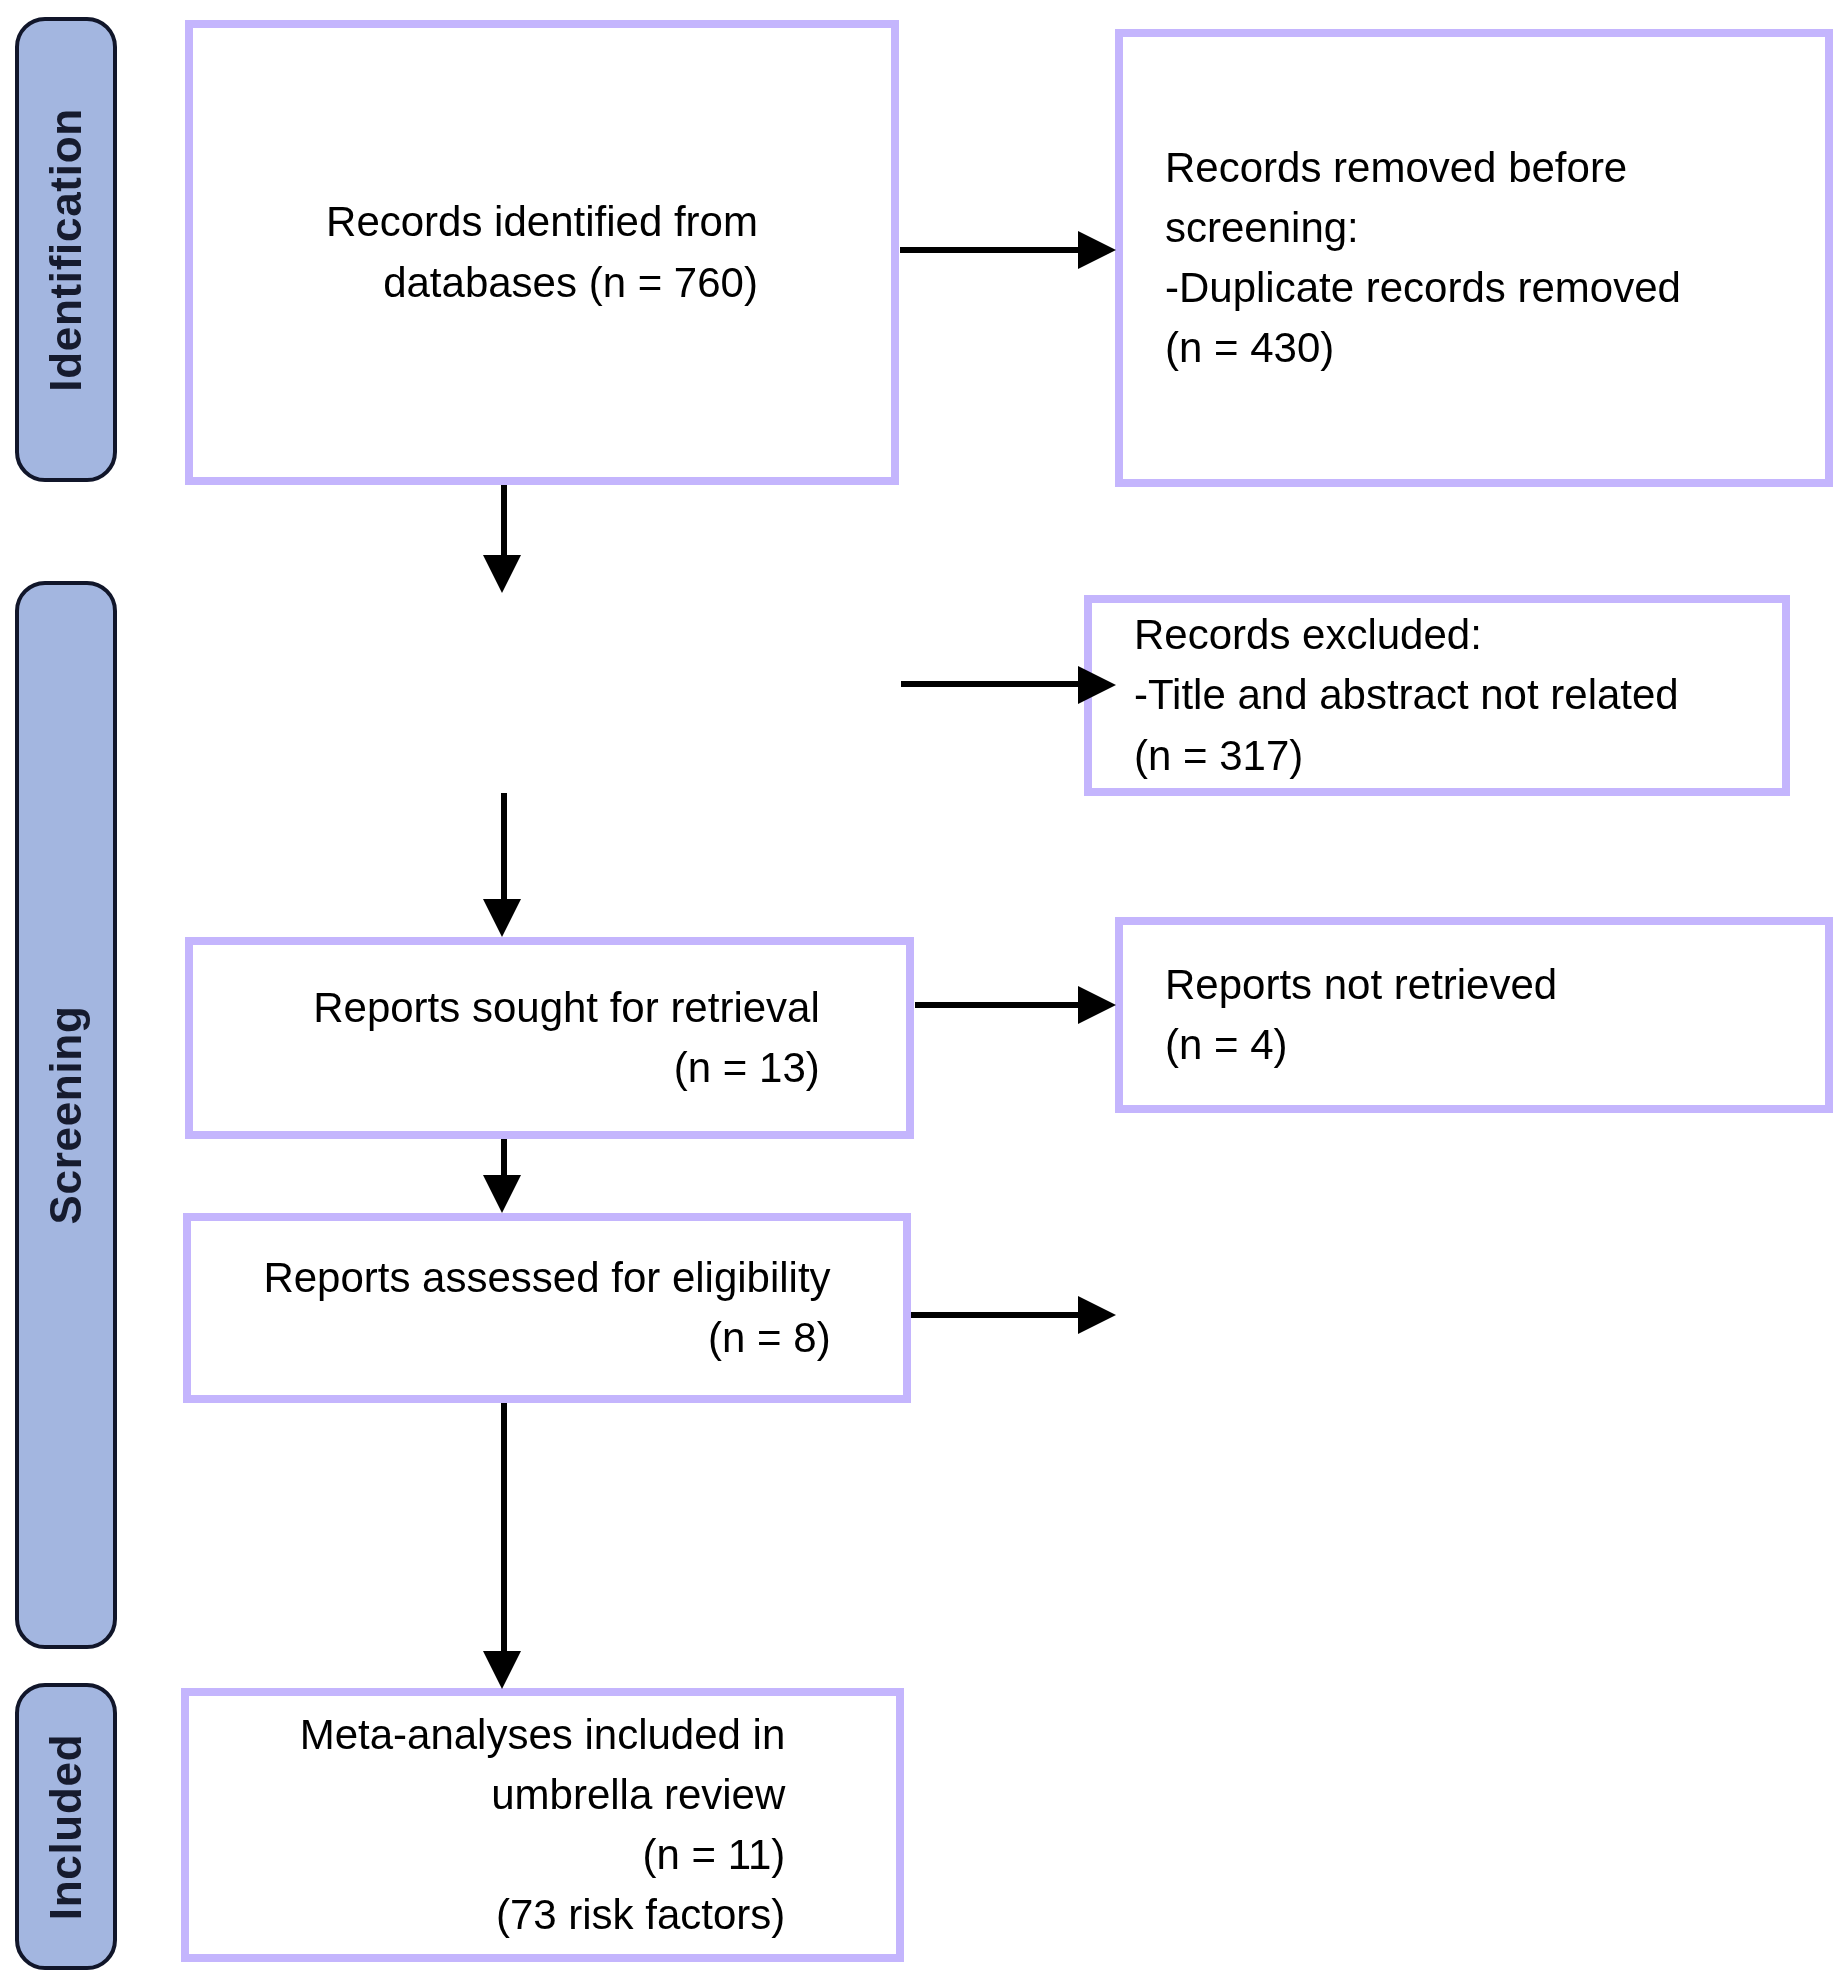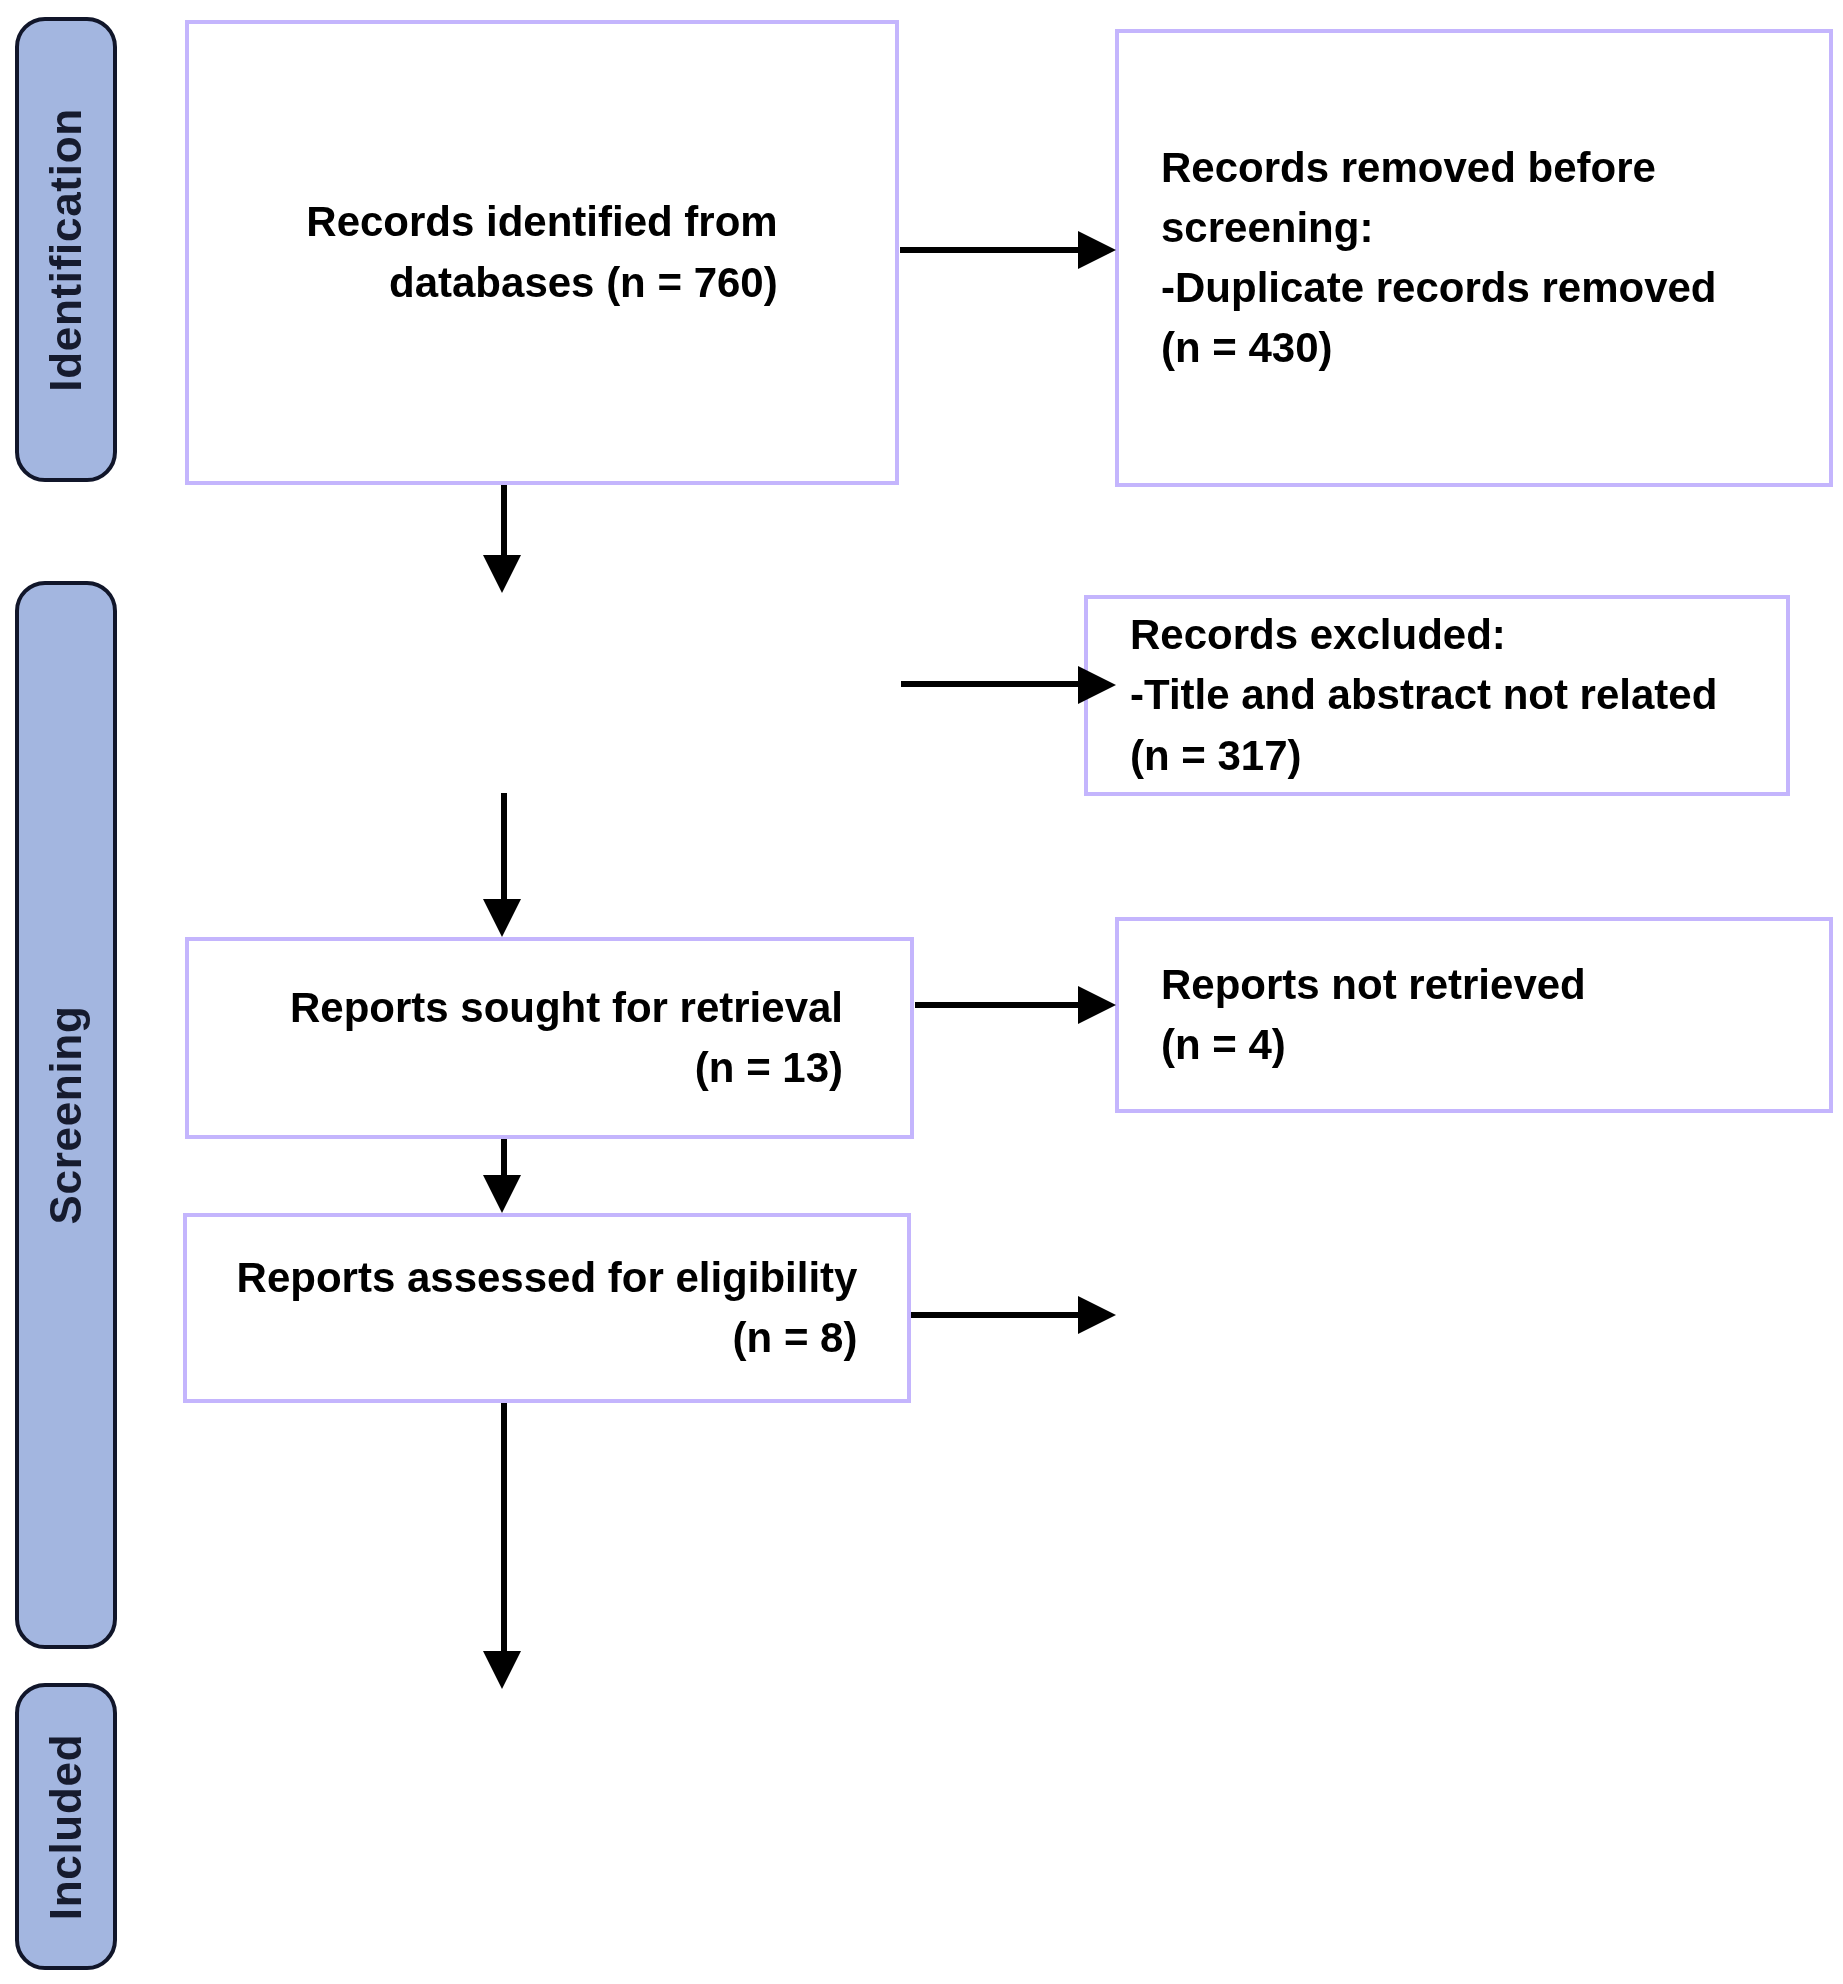--- a/index.html
+++ b/index.html
@@ -32,26 +32,25 @@
     font-size:44px;
     font-weight:bold;
     color:#161b2e;
     letter-spacing:0.7px;
   }
 
   
   .box{
     position:absolute;
     background:#ffffff;
-    border:4px solid #c4b5fd;
+    border:8px solid #c4b5fd;
     display:flex;
     align-items:center;
     justify-content:center;
     color:#000000;
-    font-weight:bold;
   }
   .box-text{
     white-space:pre-line;
     font-size:42px;
     line-height:1.43;
     color:#000000;
   }
   .box.center .box-text{ text-align:right; }
   .box.leftalign{ justify-content:flex-start; padding-left:42px; padding-right:27px; }
   .box.leftalign .box-text{ text-align:left; }
@@ -122,20 +121,26 @@
   <div class="box leftalign" style="left:1115px;top:917px;width:718px;height:196px;">
     <div class="box-text">Reports not retrieved
 (n = 4)</div>
   </div>
 
   <div class="box center" style="left:183px;top:1213px;width:728px;height:190px;">
     <div class="box-text">Reports assessed for eligibility
 (n = 8)</div>
   </div>
 
+  <div class="box center" style="left:181px;top:1688px;width:723px;height:274px;">
+    <div class="box-text">Meta-analyses included in
+umbrella review
+(n = 11)
+(73 risk factors)</div>
+  </div>
 
   <div class="hline" style="left:900px;top:247px;width:182px;"></div>
   <div class="head-right" style="left:1078px;top:231px;"></div>
 
   <div class="hline" style="left:901px;top:681px;width:181px;"></div>
   <div class="head-right" style="left:1078px;top:666px;"></div>
 
   <div class="hline" style="left:915px;top:1002px;width:167px;"></div>
   <div class="head-right" style="left:1078px;top:986px;"></div>
 

